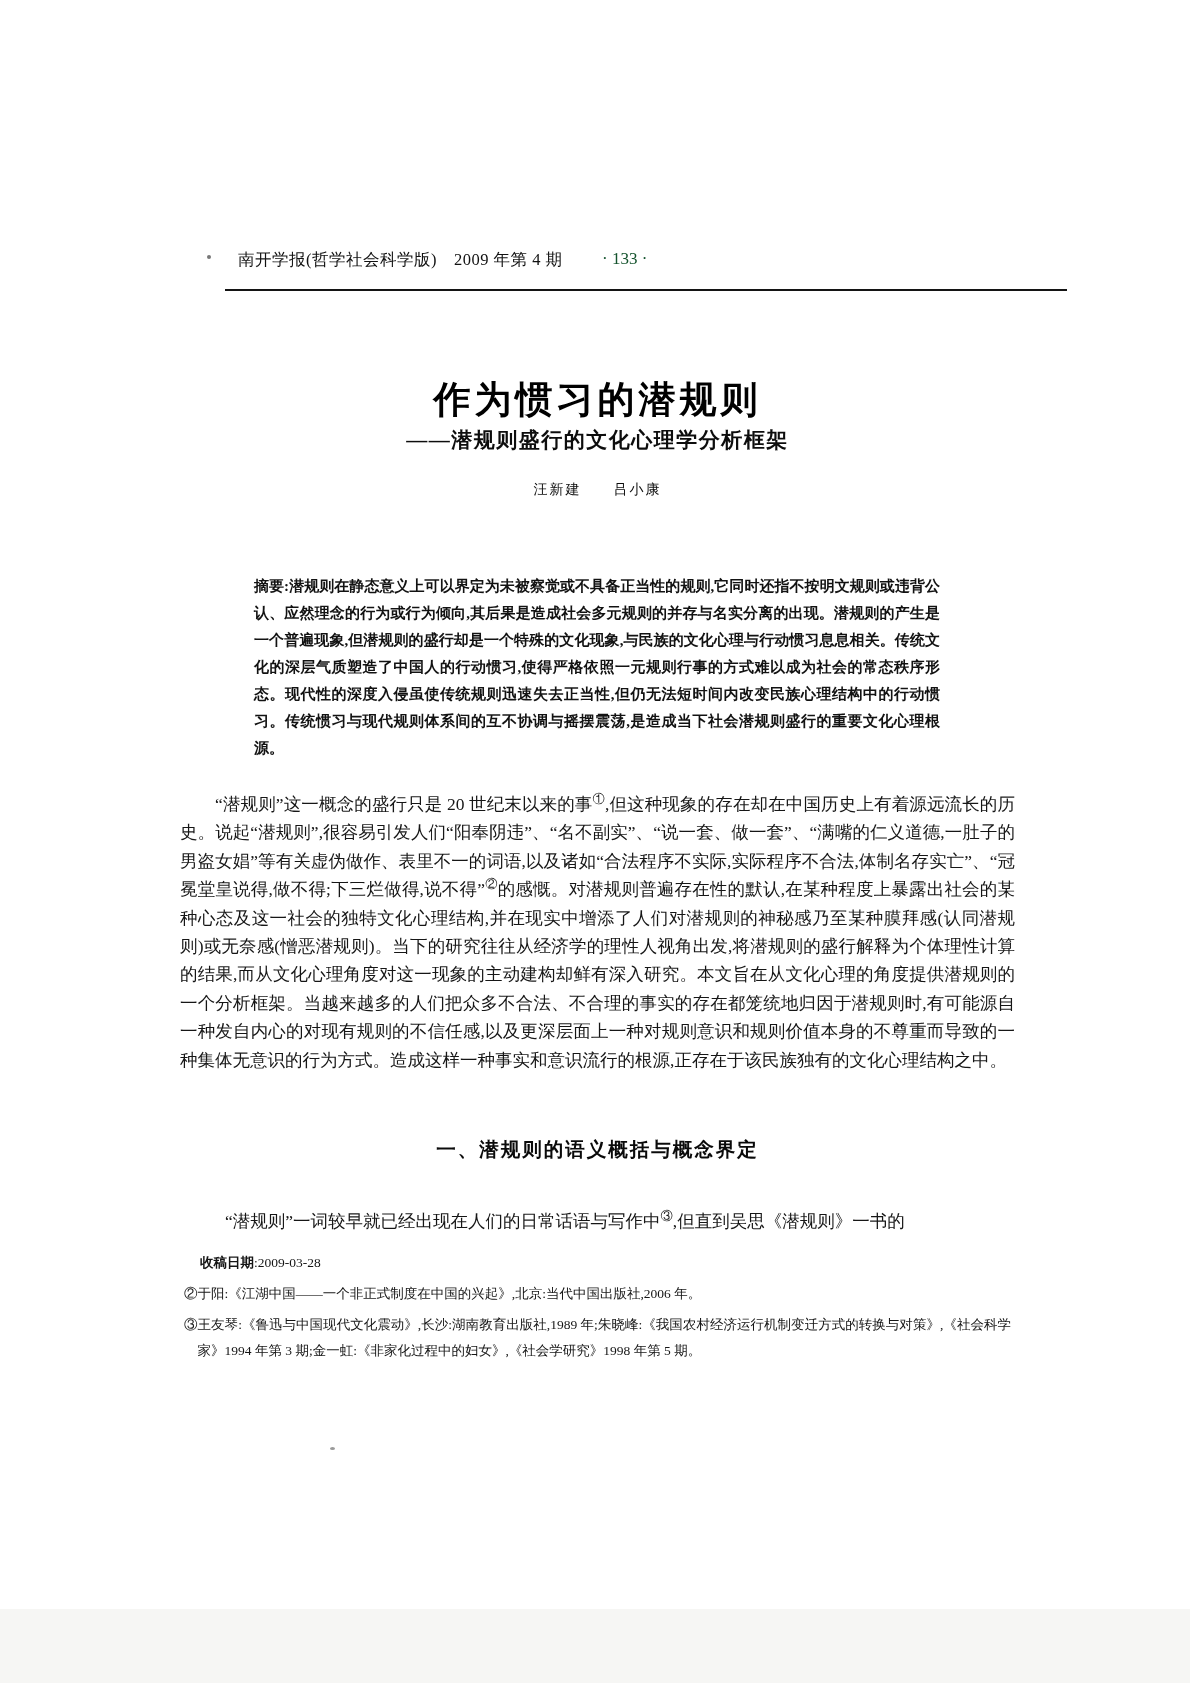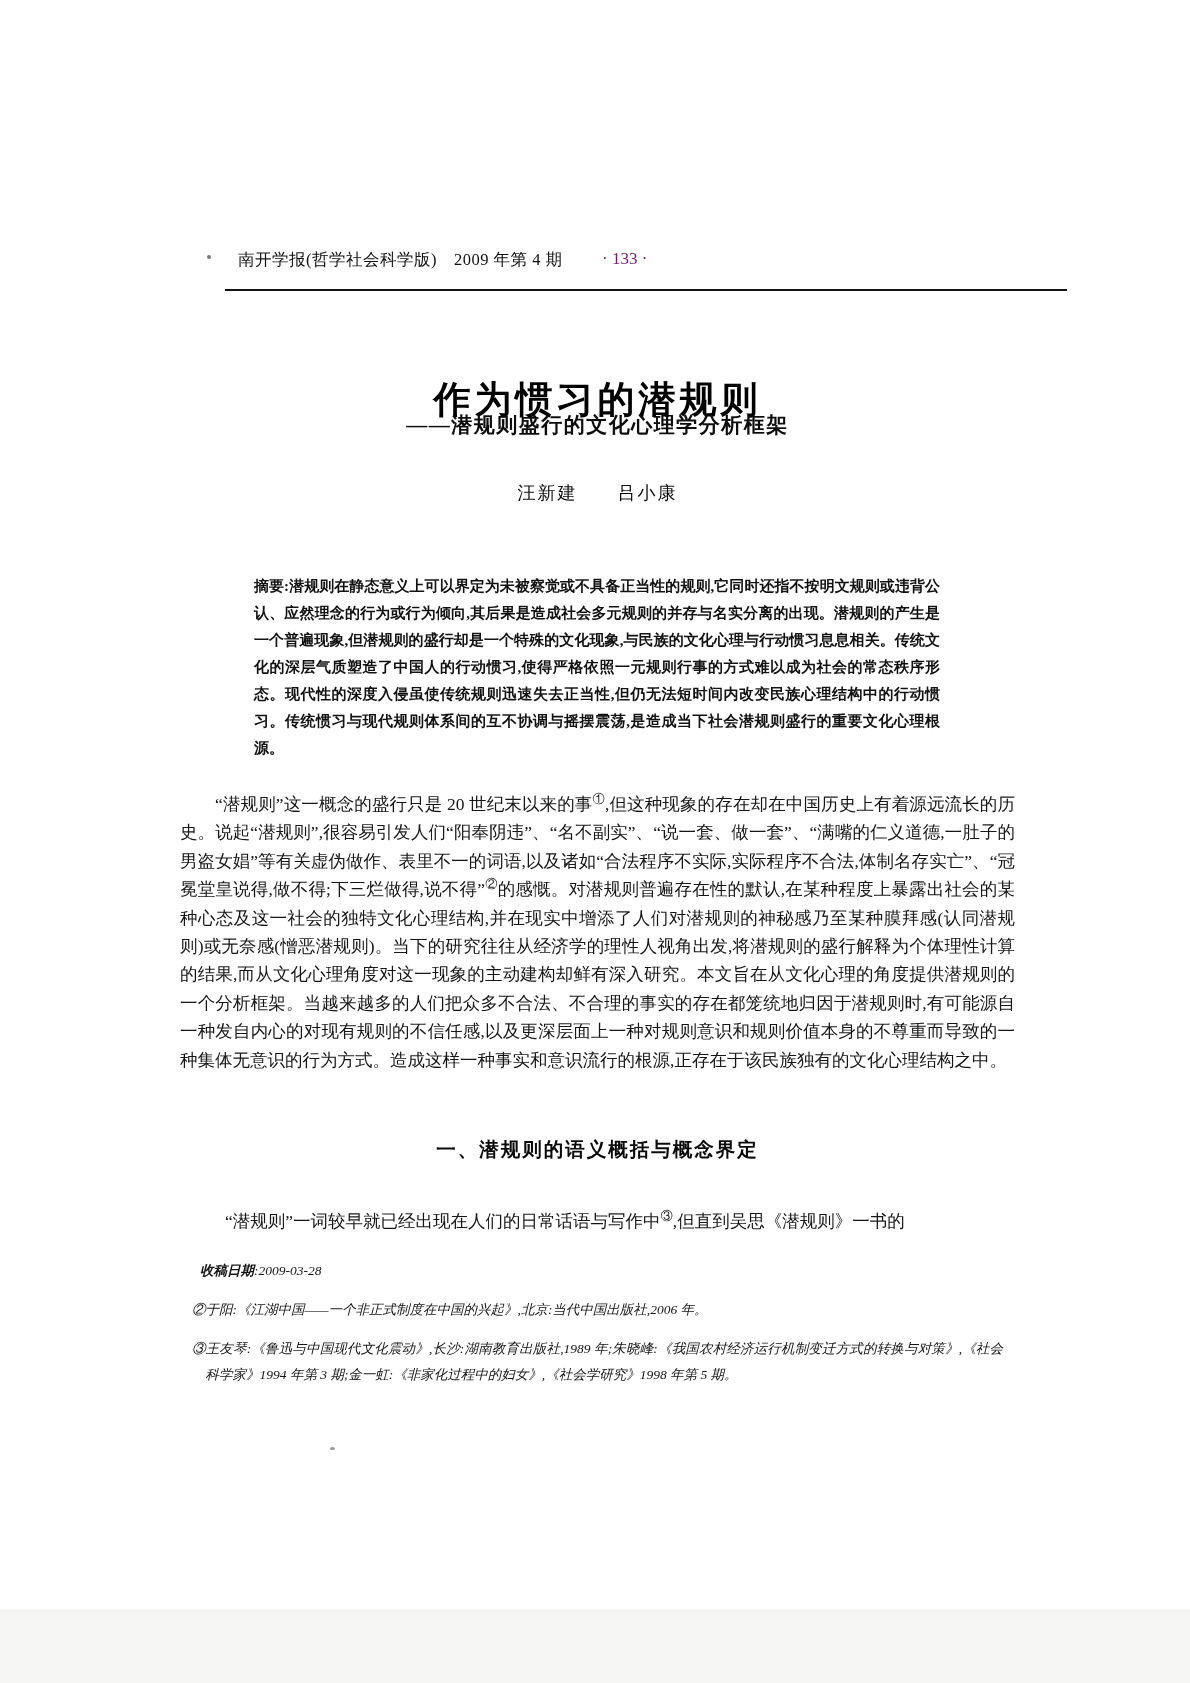--- a/index.html
+++ b/index.html
@@ -9,55 +9,55 @@
     margin:0 auto;
     background:#ffffff;
     overflow:hidden;
     font-family:"Liberation Serif","DejaVu Serif",serif;
     color:#1c1c1c;
   }
   .content{position:absolute;left:180px;top:0;width:835px;}
 
   
   .hdr-journal{position:absolute;top:249px;left:238px;font-size:16.5px;letter-spacing:0.5px;color:#111;}
-  .hdr-page{position:absolute;top:249px;left:602px;font-size:17px;color:#701a75;}
+  .hdr-page{position:absolute;top:249px;left:602px;font-size:17px;color:#14532d;}
   .hdr-rule{position:absolute;top:289px;left:225px;width:842px;height:2px;background:#141414;}
 
   
   .speck1{position:absolute;left:207px;top:255px;width:4px;height:4px;border-radius:50%;background:#777;}
   .speck2{position:absolute;left:330px;top:1447px;width:5px;height:3px;border-radius:50%;background:#9a9a9a;}
 
   
   .title{position:absolute;top:350px;left:0;width:100%;text-align:center;
          font-size:37px;font-weight:bold;letter-spacing:4px;color:#000;}
-  .subtitle{position:absolute;top:394px;left:0;width:100%;text-align:center;
+  .subtitle{position:absolute;top:409px;left:0;width:100%;text-align:center;
          font-size:21px;letter-spacing:1.5px;color:#0d0d0d;}
   .authors{position:absolute;top:481px;left:0;width:100%;text-align:center;
-         font-size:18px;letter-spacing:2px;color:#0d0d0d;}
+         font-size:14px;letter-spacing:2px;color:#0d0d0d;}
 
   
   .abstract-block{position:absolute;top:569px;left:70px;width:694px;
          font-size:15px;line-height:27px;color:#121212;font-weight:600;}
   .abstract-block p{margin:4px;text-align:justify;}
   .ab-label,.kw-label{font-weight:bold;}
   .keywords-line{margin-top:0;}
 
   
   .body-para1{position:absolute;top:790px;left:0;width:835px;margin:0;
          font-size:17.5px;line-height:28.4px;text-align:justify;text-indent:2em;color:#161616;}
   .section-heading{position:absolute;top:1136px;left:0;width:100%;margin:0;text-align:center;
          font-size:19.5px;font-weight:bold;letter-spacing:2px;color:#0a0a0a;}
   .body-para2{position:absolute;top:1197px;left:0;width:835px;margin:10px;
          font-size:17.5px;line-height:28.4px;text-indent:2em;color:#161616;}
   sup{font-size:0.7em;vertical-align:super;line-height:0;}
 
   
   .footnotes{position:absolute;top:1246px;left:0;width:835px;
          font-size:13.5px;line-height:26.8px;color:#151515;}
-  .footnotes p{margin:12px;text-align:justify;font-style:italic;}
+  .footnotes p{margin:4px;text-align:justify;}
   .fn-meta{margin-left:20px !important;padding-left:5em;text-indent:-5em;}
   .fn-label{font-weight:bold;}
   .fn-note{padding-left:1em;text-indent:-1em;}
 </style>
 </head>
 <body>
 
 <div class="sheet">
 
   <span class="speck1"></span>

